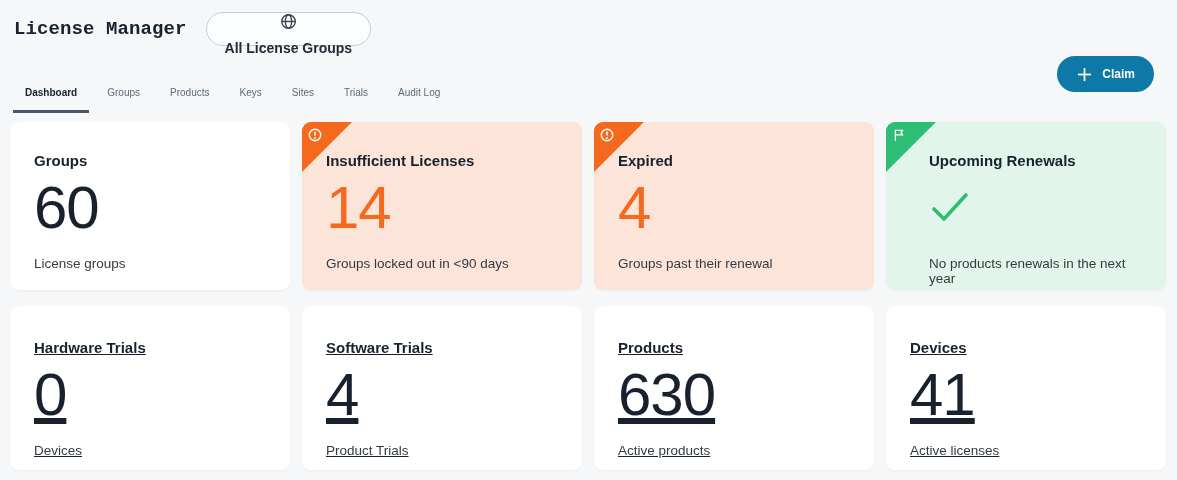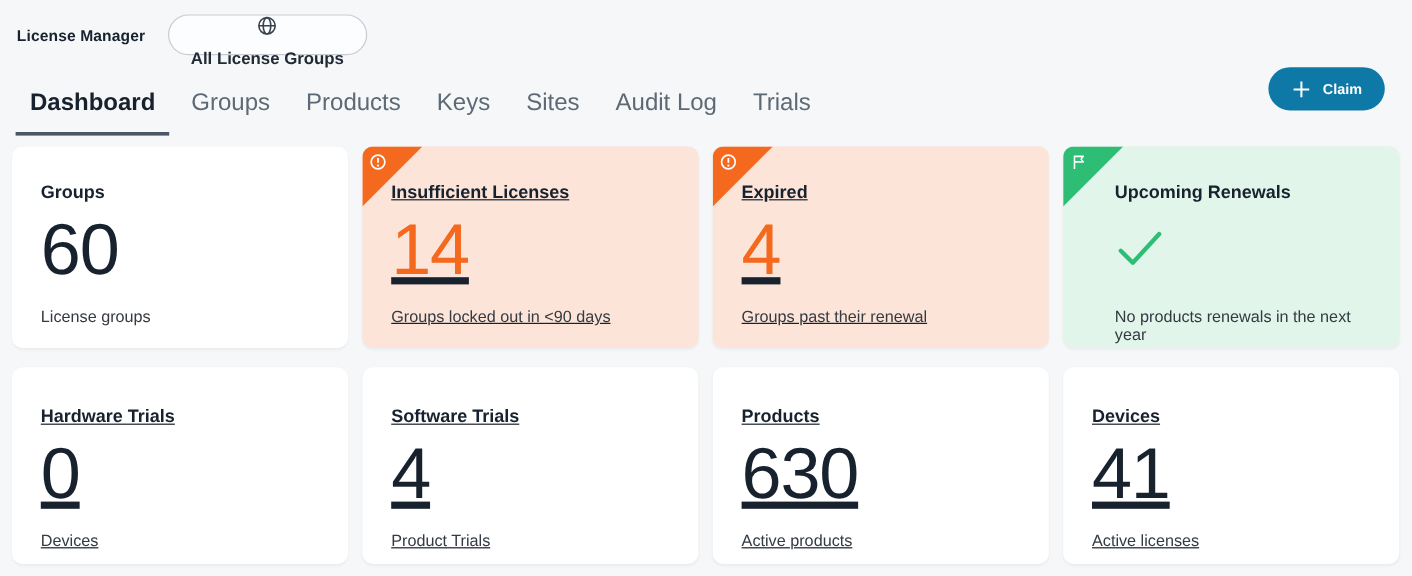--- a/index.html
+++ b/index.html
@@ -21,32 +21,32 @@
   body{
     width:1177px;height:480px;
     background:var(--page_bg);
     font-family:"Liberation Sans","DejaVu Sans",sans-serif;
     color:var(--text_dark);
     position:relative;
     overflow:hidden;
   }
   
   .header{height:46px;display:flex;align-items:center;gap:19px;padding:12px 14px 0;}
-  .page-title{font-size:13px;font-weight:700;letter-spacing:.1px;}
+  .page-title{font-size:19px;font-weight:700;letter-spacing:.1px;font-family:Liberation Mono, monospace;}
   .pill-btn{
     display:inline-flex;align-items:center;gap:10px;
     height:34px;padding:0 18px;border-radius:17px;
     background:#fcfdfe;border:1px solid var(--pill-border,#c7ccd2);
     font-size:14px;font-weight:700;color:#222b35;cursor:pointer;flex-direction:column;
   }
   
   .tabbar{height:67px;position:relative;display:flex;align-items:flex-end;}
   .tabs{display:flex;gap:6px;padding-left:13px;}
   .tab{
-    padding:10px 12px 12px;font-size:20px;color:var(--tab_inactive);
+    padding:10px 12px 12px;font-size:10px;color:var(--tab_inactive);
     border-bottom:3px solid transparent;cursor:pointer;white-space:nowrap;
   }
   .tab.active{color:var(--text_dark);font-weight:700;border-bottom-color:var(--tab_underline);}
   .claim-btn{
     position:absolute;right:23px;top:10px;
     display:inline-flex;align-items:center;gap:9px;
     height:36px;padding:0 19px;border-radius:18px;border:none;
     background:var(--primary);color:#fff;font-size:12px;font-weight:700;cursor:pointer;
     font-family:inherit;
   }
@@ -55,21 +55,21 @@
     display:grid;grid-template-columns:repeat(4,1fr);
     grid-template-rows:168px 164px;gap:16px 12px;
     margin:9px 11px 0 10px;
   }
   .card{
     position:relative;background:var(--card_bg);border-radius:9px;
     padding:29px 24px 0;overflow:hidden;
     box-shadow:0 1px 2px rgba(20,30,40,.05);
   }
   .grid .card:nth-child(n+5){padding-top:32px;text-decoration:underline;}
-  .card.warning{background:var(--warning_bg);text-decoration:underline;}
+  .card.warning{background:var(--warning_bg);}
   .card.success{background:var(--success_bg);padding-left:43px;}
   .card-title{font-size:15px;font-weight:700;color:var(--text_dark);line-height:20px;}
   .card-value{
     font-size:60px;font-weight:300;line-height:1.12;letter-spacing:-1px;
     color:var(--text_dark);margin-top:3px;
   }
   .card.warning .card-value{color:var(--warning_accent);}
   .card-sub{font-size:13.5px;color:var(--text_sub);margin-top:15px;}
   .check-wrap{height:67px;display:flex;align-items:center;margin-top:3px;}
   
@@ -98,22 +98,22 @@
   </button>
 </div>
 
 <div class="tabbar">
   <div class="tabs">
     <div class="tab active">Dashboard</div>
     <div class="tab">Groups</div>
     <div class="tab">Products</div>
     <div class="tab">Keys</div>
     <div class="tab">Sites</div>
+    <div class="tab">Trials</div>
     <div class="tab">Audit Log</div>
-    <div class="tab">Trials</div>
   </div>
   <button class="claim-btn">
     <span style="line-height:0;">
       <svg width="17" height="17" viewBox="0 0 17 17">
         <line x1="8.5" y1="2" x2="8.5" y2="15" stroke="#fff" stroke-width="1.7"></line>
         <line x1="2" y1="8.5" x2="15" y2="8.5" stroke="#fff" stroke-width="1.7"></line>
       </svg>
     </span>
     <span>Claim</span>
   </button>

